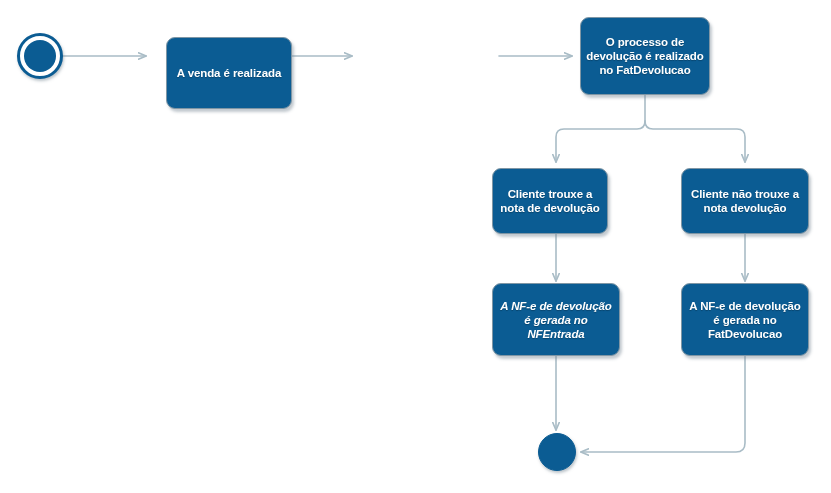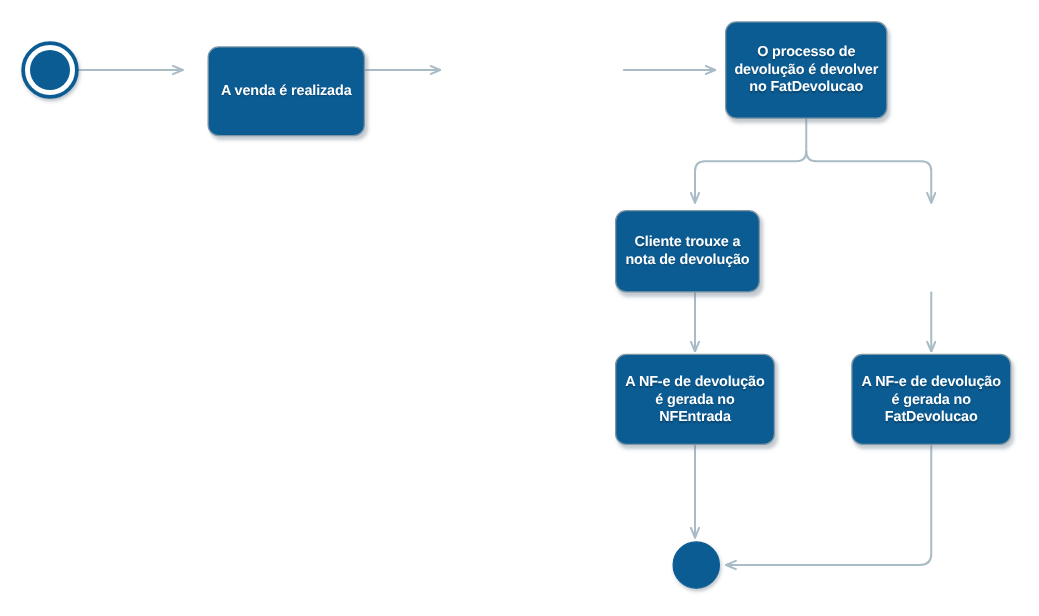--- a/index.html
+++ b/index.html
@@ -112,29 +112,32 @@
   <div class="start-node" style="left:17px; top:33px; width:46px; height:46px;">
     <div class="inner"></div>
   </div>
 
   <div class="node" style="left:152px; top:37px; width:126px; height:72px;margin-left:14px;">
     <span>A venda é realizada</span>
   </div>
 
 
   <div class="node" style="left:580px; top:17px; width:130px; height:78px;">
-    <span>O processo de devolução é devolver no FatDevolucao</span>
+    <span>O processo de devolução é realizado no FatDevolucao</span>
   </div>
 
   <div class="node" style="left:492px; top:168px; width:116px; height:66px;">
     <span>Cliente trouxe a nota de devolução</span>
   </div>
 
+  <div class="node" style="left:681px; top:168px; width:128px; height:66px;">
+    <span>Cliente não trouxe a nota devolução</span>
+  </div>
 
-  <div class="node" style="left:492px; top:283px; width:128px; height:73px;">
+  <div class="node" style="left:492px; top:283px; width:128px; height:73px;font-style:italic;">
     <span>A NF-e de devolução é gerada no NFEntrada</span>
   </div>
 
   <div class="node" style="left:681px; top:283px; width:128px; height:73px;">
     <span>A NF-e de devolução é gerada no FatDevolucao</span>
   </div>
 
   <div class="end-node" style="left:538px; top:433px; width:38px; height:38px;"></div>
 
 </div>

